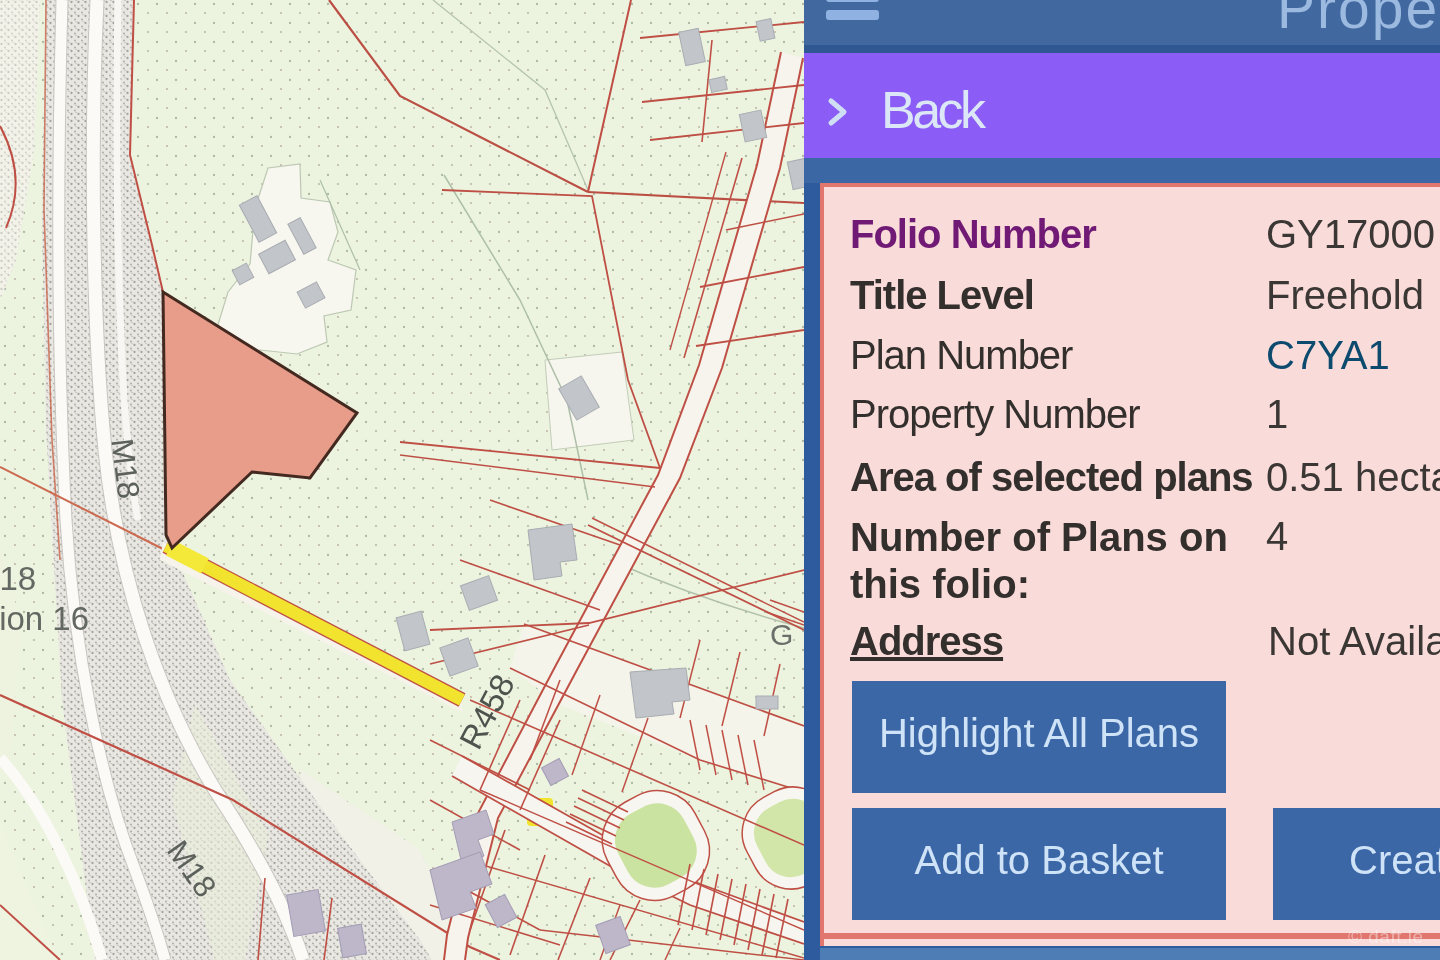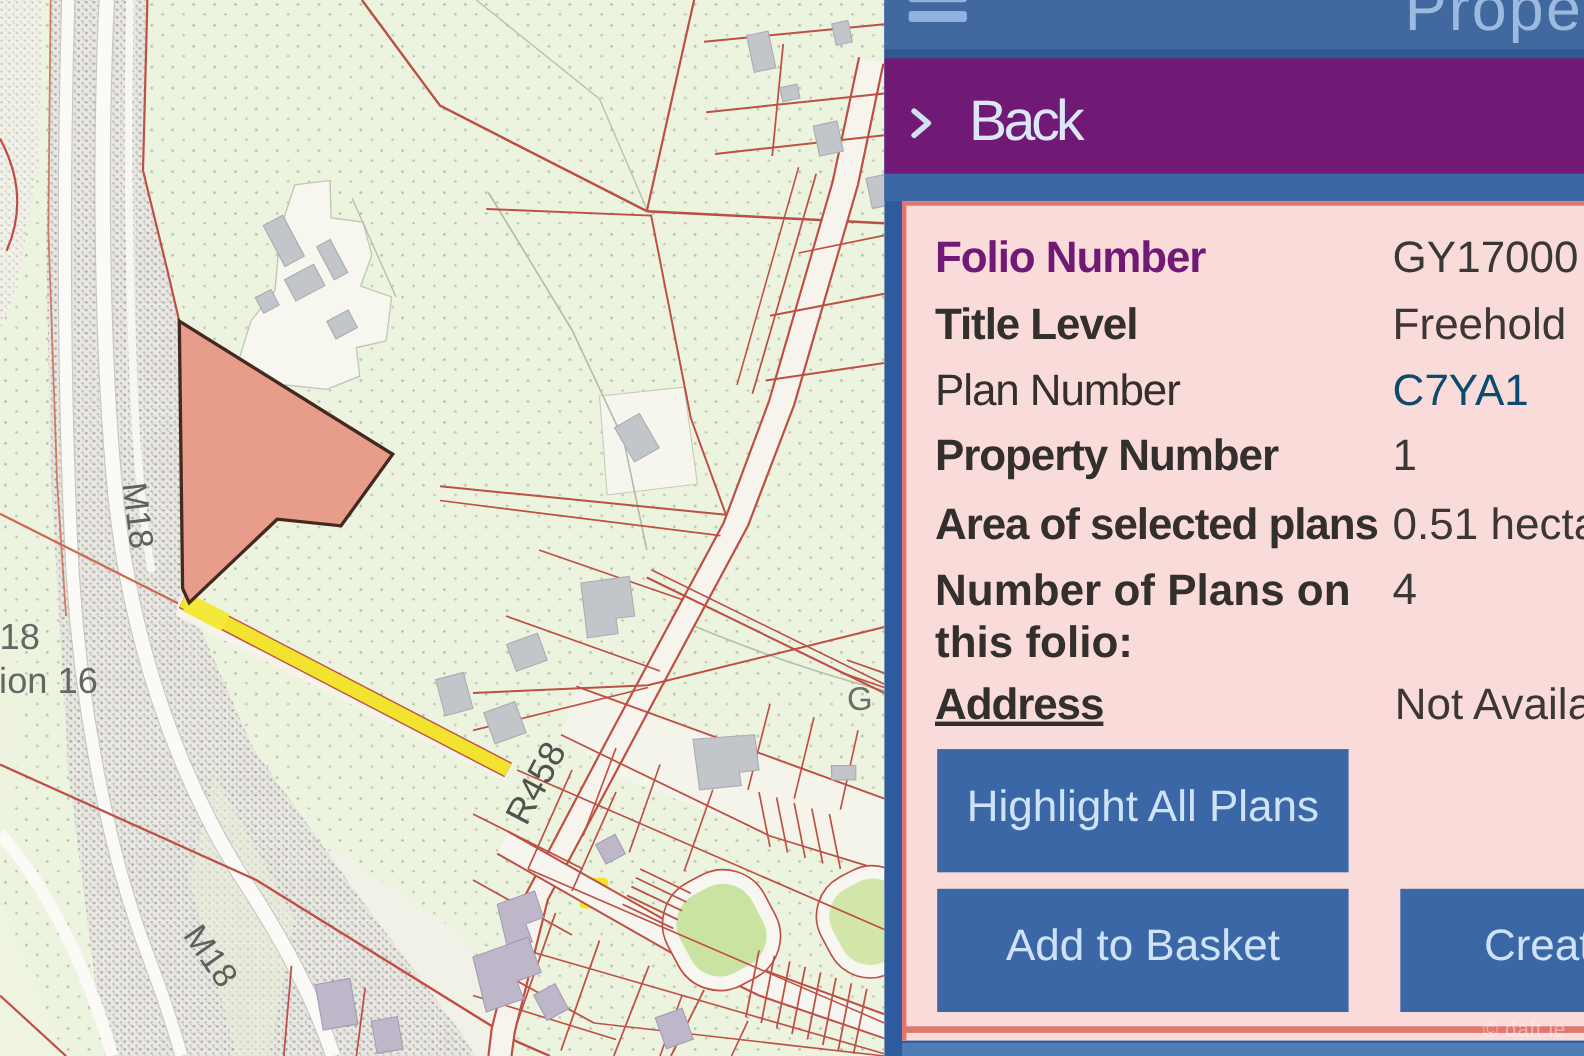--- a/index.html
+++ b/index.html
@@ -242,21 +242,21 @@
   <div class="abs" style="left:0;top:0;width:636px;height:45px;background:#41699f;overflow:hidden;">
 
     <div class="abs" style="left:22px;top:-8px;width:53px;height:10px;border-radius:3px;background:#8fb2e2;"></div>
     <div class="abs" style="left:22px;top:10px;width:53px;height:10px;border-radius:3px;background:#8fb2e2;"></div>
 
     <div class="abs" style="left:473px;top:-25px;width:300px;font-size:57px;letter-spacing:2px;color:#9cb9e0;">Prope</div>
   </div>
 
   <div class="abs" style="left:0;top:45px;width:636px;height:8px;background:#2f5892;"></div>
 
-  <div class="abs" style="left:0;top:53px;width:636px;height:105px;background:#701a75;">
+  <div class="abs" style="left:0;top:53px;width:636px;height:105px;background:#8b5cf6;">
 
     <svg class="abs" style="left:21px;top:44px;" width="26" height="30" viewBox="0 0 26 30">
       <polyline points="6,4 19,15 6,26" fill="none" stroke="#cfe0f4" stroke-width="5" stroke-linecap="round" stroke-linejoin="round"></polyline>
     </svg>
 
     <div class="abs" style="left:77px;top:27px;font-size:52px;letter-spacing:-3.5px;color:#dbe7f6;">Back</div>
   </div>
 
   <div class="abs" style="left:0;top:158px;width:636px;height:25px;background:#3b67a5;"></div>
 
@@ -264,21 +264,21 @@
 
     <div class="abs" style="left:26px;top:25px;font-size:40px;font-weight:bold;letter-spacing:-1px;color:#701a75;">Folio Number</div>
     <div class="abs" style="left:442px;top:25px;font-size:40px;color:#3b3735;">GY17000</div>
 
     <div class="abs" style="left:442px;top:86px;font-size:40px;color:#3b3735;">Freehold</div>
     <div class="abs" style="left:26px;top:86px;font-size:40px;font-weight:bold;letter-spacing:-1px;color:#332f2d;">Title Level</div>
 
     <div class="abs" style="left:26px;top:146px;font-size:40px;font-weight:normal;letter-spacing:-1px;color:#332f2d;">Plan Number</div>
     <div class="abs" style="left:442px;top:146px;font-size:40px;color:#0c4a6e;">C7YA1</div>
 
-    <div class="abs" style="left:26px;top:205px;font-size:40px;font-weight:bold;letter-spacing:-1px;color:#332f2d;">Property Number</div>
+    <div class="abs" style="left:26px;top:205px;font-size:40px;font-weight:normal;letter-spacing:-1px;color:#332f2d;">Property Number</div>
     <div class="abs" style="left:442px;top:205px;font-size:40px;color:#3b3735;">1</div>
 
     <div class="abs" style="left:26px;top:268px;font-size:40px;font-weight:bold;letter-spacing:-1px;color:#332f2d;">Area of selected plans</div>
     <div class="abs" style="left:442px;top:268px;font-size:40px;color:#3b3735;white-space:nowrap;">0.51 hectares</div>
 
     <div class="abs" style="left:26px;top:327px;width:390px;font-size:40px;line-height:47px;font-weight:bold;color:#332f2d;">Number of Plans on this folio:</div>
     <div class="abs" style="left:442px;top:327px;font-size:40px;color:#3b3735;">4</div>
 
     <div class="abs" style="left:26px;top:432px;font-size:40px;font-weight:bold;letter-spacing:-1px;color:#332f2d;text-decoration:underline;">Address</div>
     <div class="abs" style="left:444px;top:432px;font-size:40px;color:#3b3735;white-space:nowrap;">Not Available</div>

